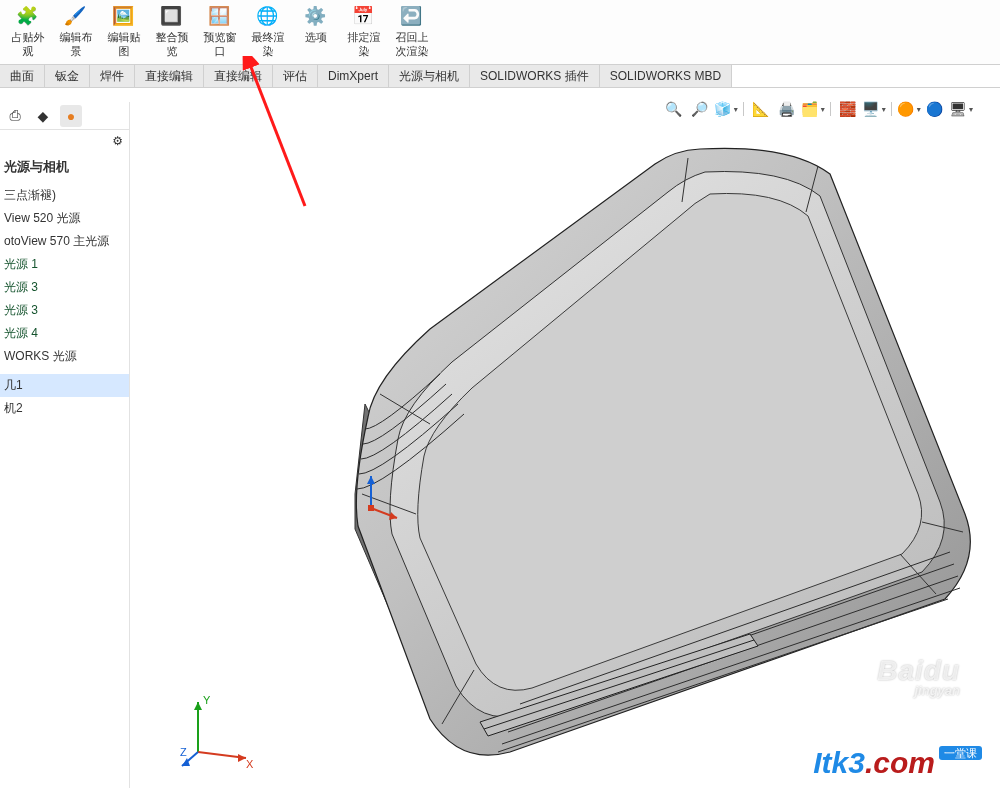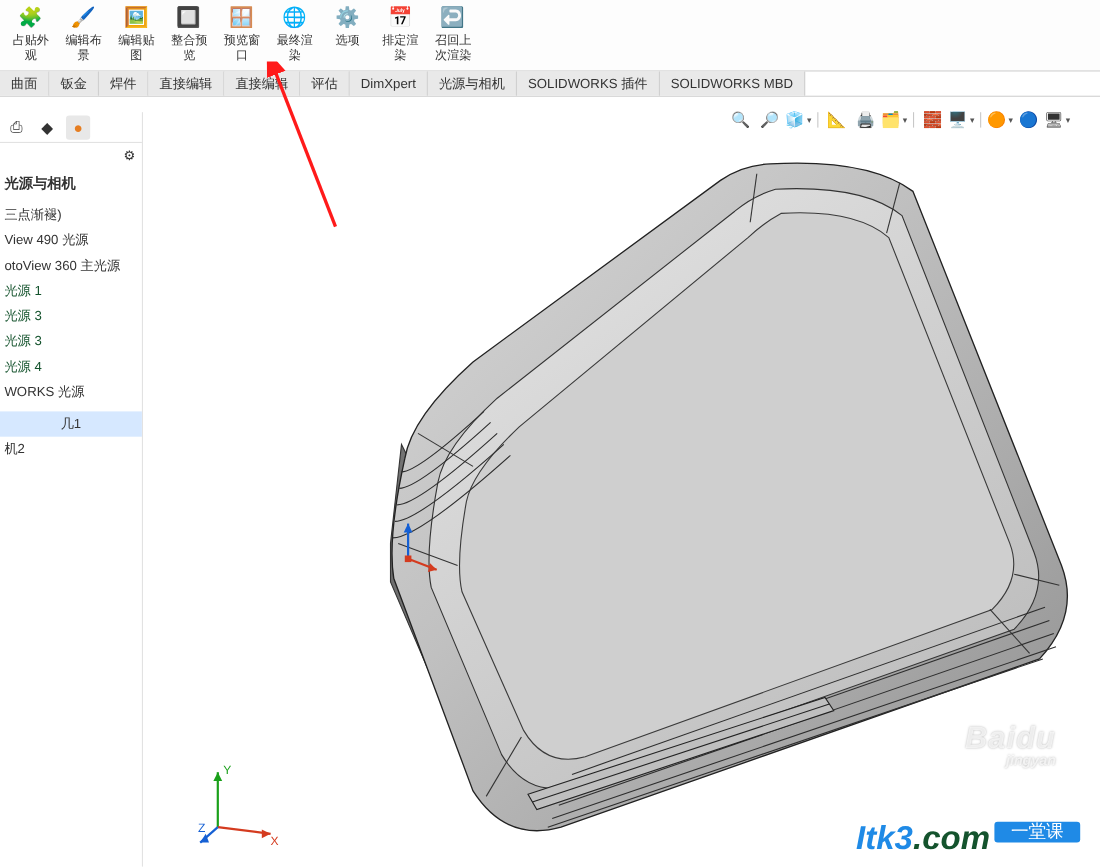--- a/index.html
+++ b/index.html
@@ -23,38 +23,38 @@
 
 .left-panel { position: absolute; left: 0; top: 102px; width: 130px; bottom: 0; background: #fff; border-right: 1px solid #e2e2e2; }
 .lp-tabs { display: flex; align-items: center; height: 28px; border-bottom: 1px solid #e2e2e2; gap: 6px; padding-left: 4px; }
 .lp-tab { width: 22px; height: 22px; display: flex; align-items: center; justify-content: center; border-radius: 3px; cursor: pointer; font-size: 14px; }
 .lp-tab.active { background: #e8e8e8; }
 .lp-gear-row { display:flex; justify-content:flex-end; padding:4px 6px; }
 .lp-title { font-weight: bold; padding: 6px 4px 8px 4px; font-size: 13px; }
 .lp-list { display: flex; flex-direction: column; }
 .lp-item { padding: 3px 4px; font-size: 12px; white-space: nowrap; overflow: hidden; text-overflow: clip; cursor: default; }
 .lp-item.dim { color: #14532d; }
-.lp-item.sel { background: #d6e8ff; text-align: center; }
+.lp-item.sel { background: #d6e8ff; }
 
 
 .viewport { position: absolute; left: 130px; right: 0; top: 94px; bottom: 0; background: #fff; }
 .viewport svg { position: absolute; inset: 0; width: 100%; height: 100%; }
 
 
 .red-arrow { position: absolute; left: 235px; top: 56px; pointer-events: none; }
 
 
 .triad { position: absolute; left: 180px; bottom: 18px; }
 
 
 .wm-baidu { position: absolute; right: 40px; bottom: 90px; color: rgba(255,255,255,0.75); font-size: 28px; font-weight: bold; letter-spacing: 1px; text-shadow: 0 0 2px rgba(0,0,0,0.3); font-style: italic; text-align: right;}
 .wm-baidu .sub { display:block; font-size:13px; font-weight:bold; margin-top:-4px; letter-spacing:0; }
 .wm-itk3 { position: absolute; right: 18px; bottom: 8px; font-size: 30px; font-weight: 900; font-style: italic; color: #1f8ae6; }
-.wm-itk3 .com { color: #14532d; font-style: italic; text-align: right; }
-.wm-itk3 .tag { font-size: 16px; background: #1f8ae6; color: #fff; padding: 1px 15px; border-radius: 3px; vertical-align: top; margin-left: 4px; font-weight: normal; font-style: normal;}
+.wm-itk3 .com { color: #b91c1c; font-style: italic; text-align: right; }
+.wm-itk3 .tag { font-size: 11px; background: #1f8ae6; color: #fff; padding: 1px 5px; border-radius: 3px; vertical-align: top; margin-left: 4px; font-weight: normal; font-style: normal;}
 </style>
 </head>
 <body>
 
 <div class="top-toolbar" id="top-toolbar">
     <div class="top-btn">
       <div class="ico">🧩</div>
                <span>占贴外</span>
                <span>观</span>
     </div>
@@ -120,22 +120,22 @@
     <div class="lp-tab active">
         <span style="color:#e67e22">●</span>
       </div>
   </div>
   <div class="lp-gear-row">
     <span style="cursor:pointer">⚙</span>
   </div>
   <div class="lp-title">光源与相机</div>
   <div class="lp-list" id="lp-list">
       <div class="lp-item">三点渐褪)</div>
-      <div class="lp-item">View 490 光源</div>
-      <div class="lp-item">otoView 360 主光源</div>
+      <div class="lp-item">View 520 光源</div>
+      <div class="lp-item">otoView 570 主光源</div>
       <div class="lp-item dim">光源 1</div>
       <div class="lp-item dim">光源 3</div>
       <div class="lp-item dim">光源 3</div>
       <div class="lp-item dim">光源 4</div>
       <div class="lp-item">WORKS 光源</div>
       <div class="lp-item"></div>
       <div class="lp-item sel">几1</div>
       <div class="lp-item">机2</div>
     </div>
 </div>

